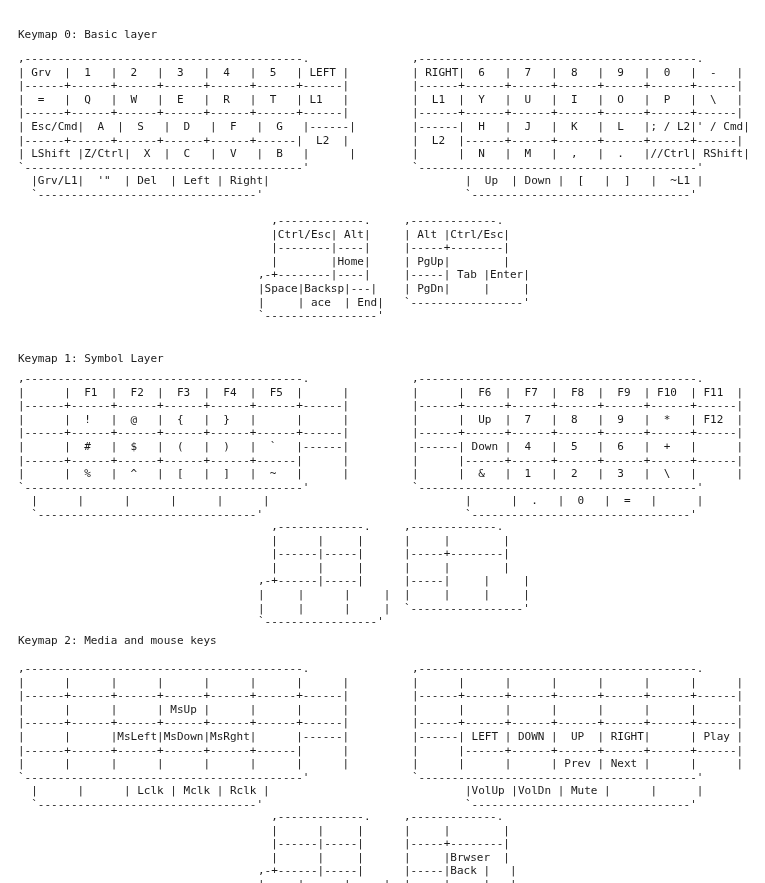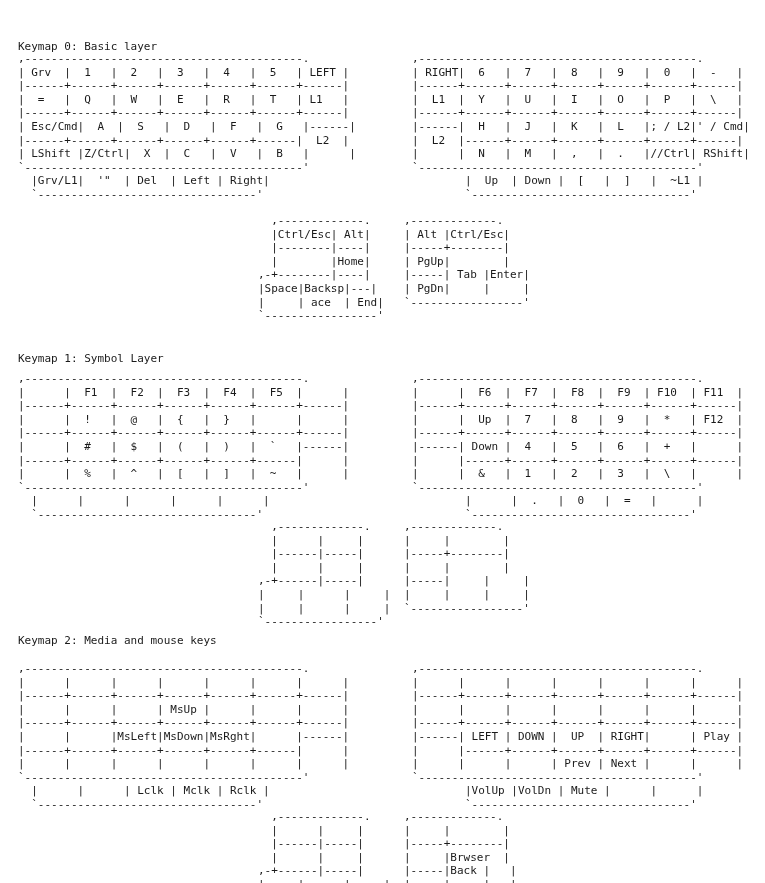--- a/index.html
+++ b/index.html
@@ -48,21 +48,21 @@
   .right-block { left: 412px; }
   .thumb-left { left: 258px; }
   .thumb-right { left: 404px; }
 </style>
 </head>
 <body>
 
 <div class="page">
 
   <div class="section" style="top:24px;height:300px;">
-    <div class="section-title" style="top:16px;">Keymap 0: Basic layer</div>
+    <div class="section-title" style="top:4px;">Keymap 0: Basic layer</div>
 
     <pre class="ascii left-block" style="top:28px;">,------------------------------------------.
 | Grv  |  1   |  2   |  3   |  4   |  5   | LEFT |
 |------+------+------+------+------+------+------|
 |  =   |  Q   |  W   |  E   |  R   |  T   | L1   |
 |------+------+------+------+------+------+------|
 | Esc/Cmd|  A  |  S   |  D   |  F   |  G   |------|
 |------+------+------+------+------+------|  L2  |
 | LShift |Z/Ctrl|  X  |  C   |  V   |  B   |      |
 `------------------------------------------'

